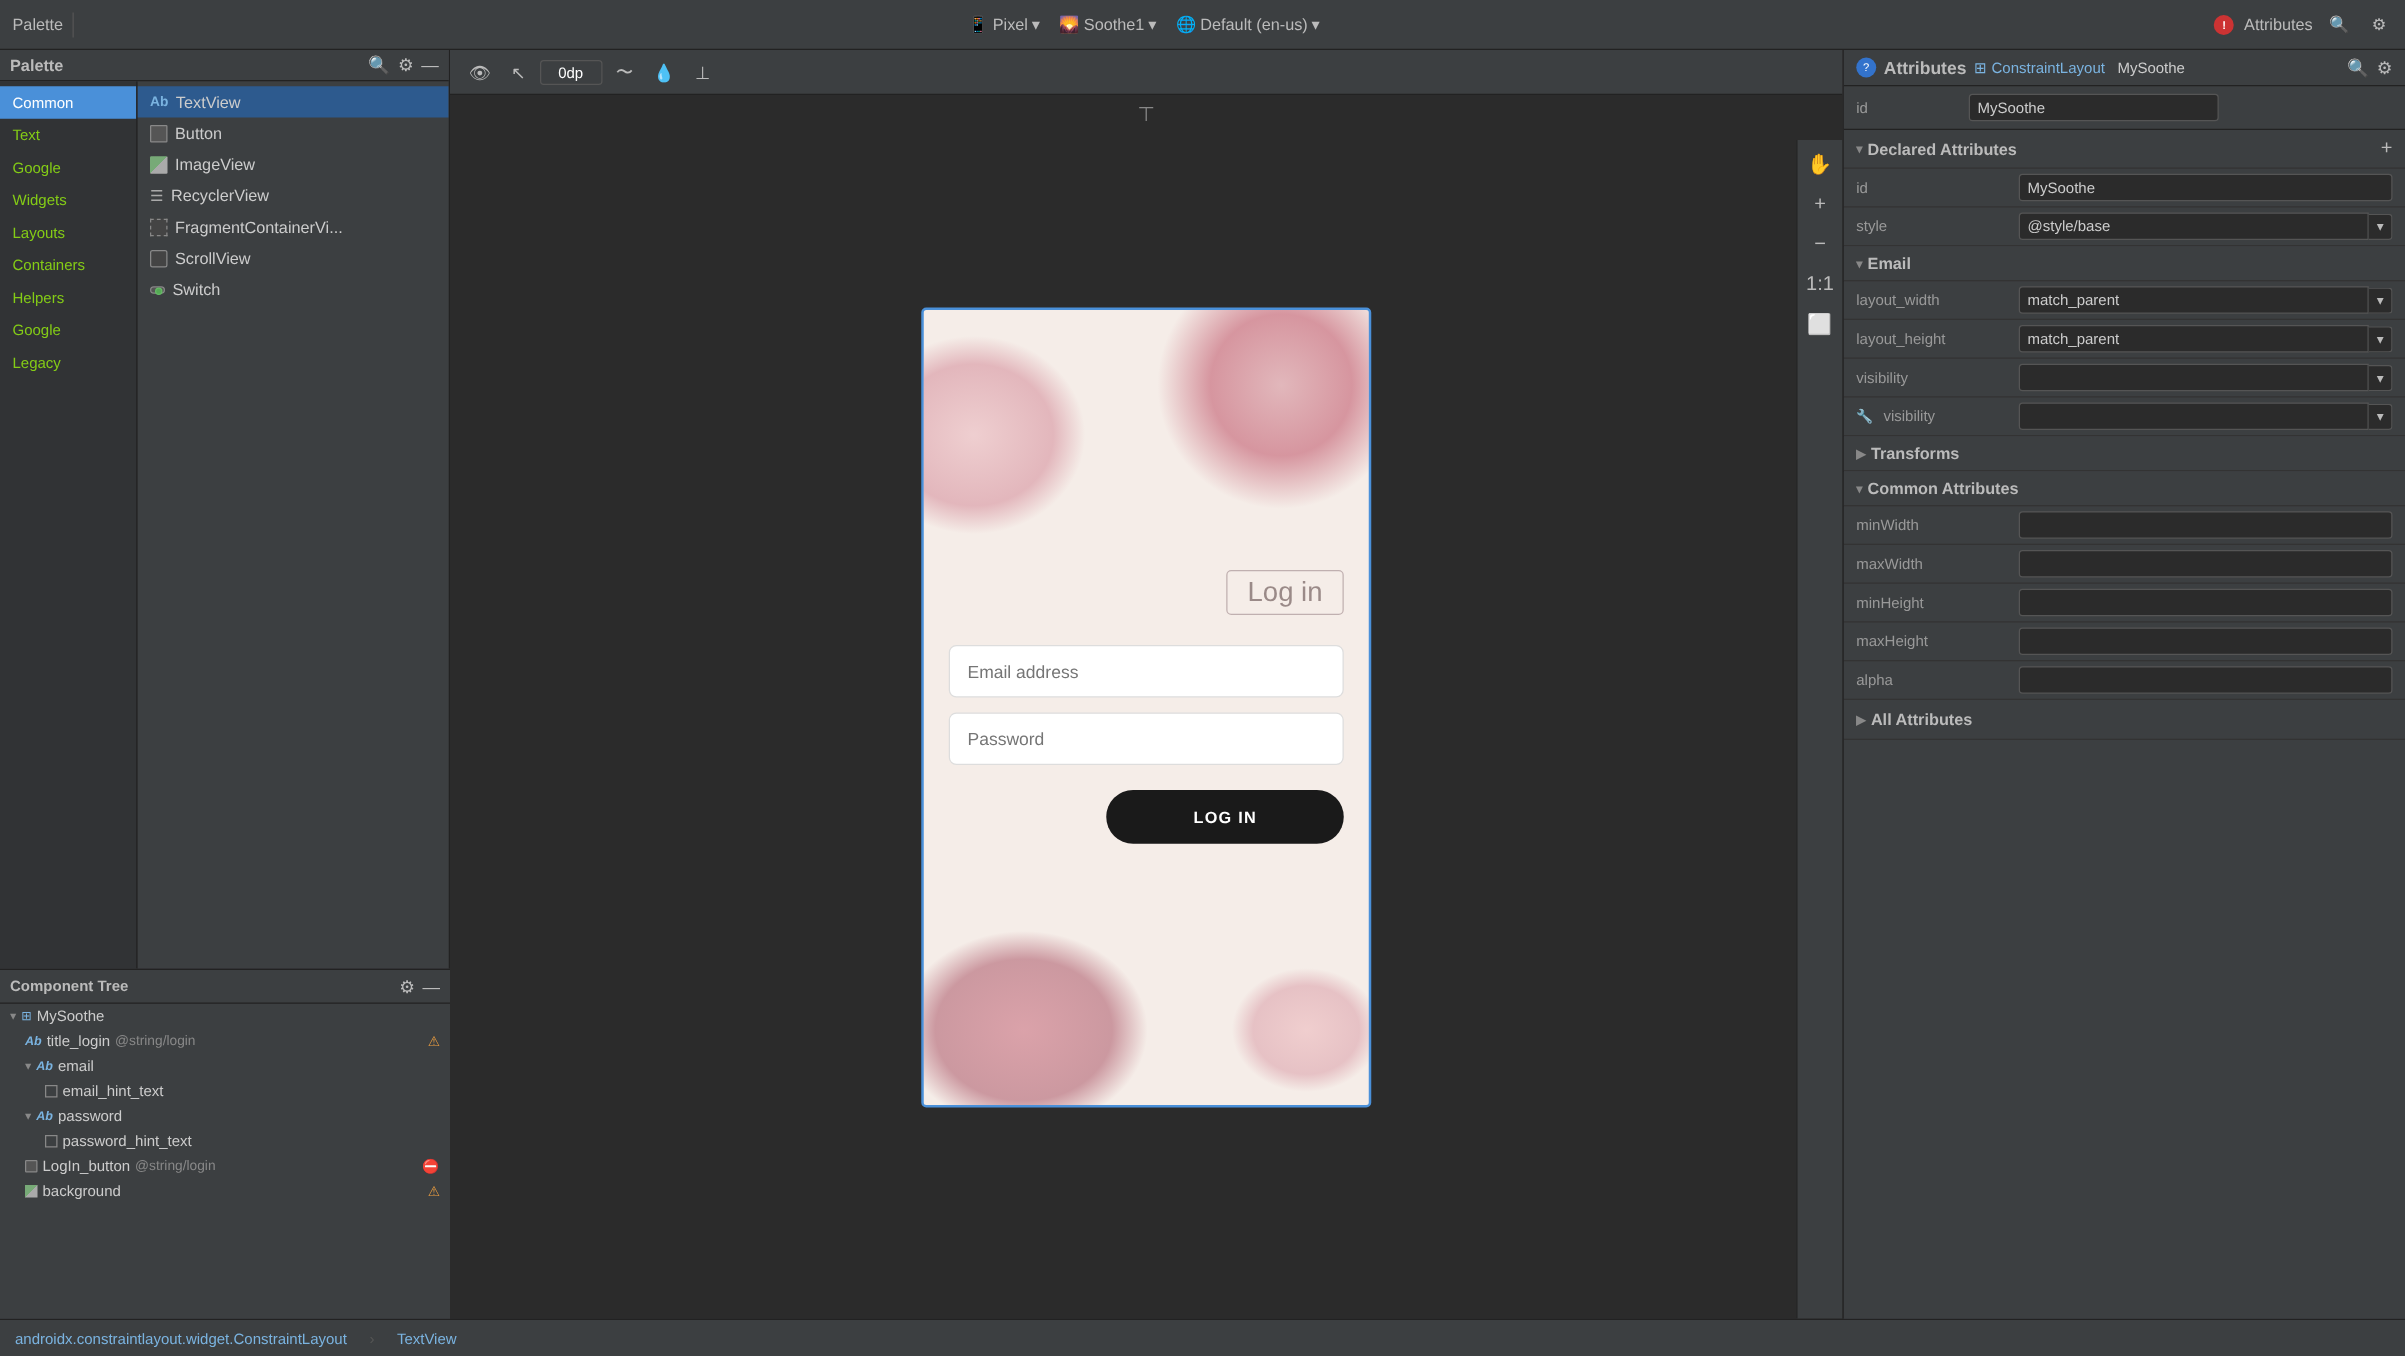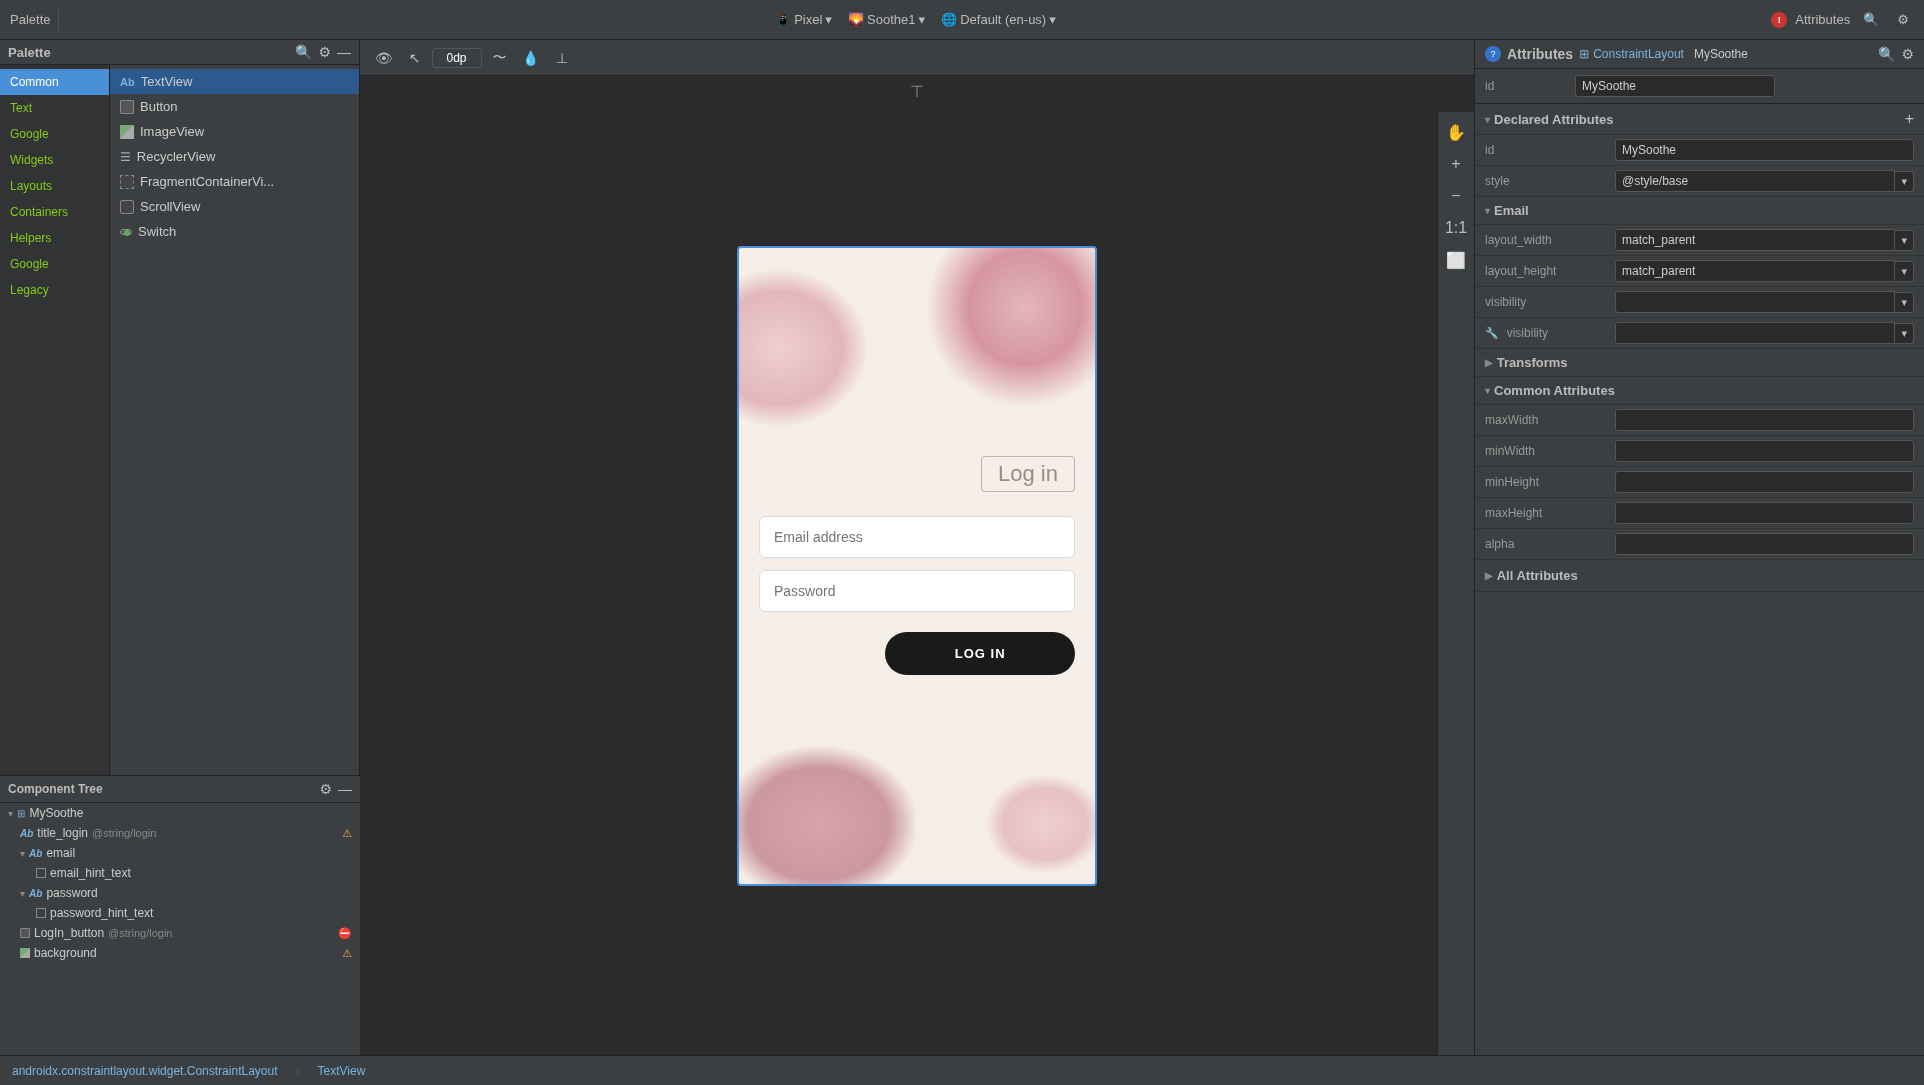--- a/index.html
+++ b/index.html
@@ -563,27 +563,27 @@
         <span class="collapse-icon">▶</span>
         <span>Transforms</span>
       </div>
 
       <div class="attr-section-header">
         <span class="collapse-icon">▾</span>
         <span>Common Attributes</span>
       </div>
 
       <div class="attr-row">
+        <span class="attr-row-label">minWidth</span>
+        <div class="attr-row-value">
+          <input class="attr-input" value="" style="">
+        </div>
+      </div>
+      <div class="attr-row">
         <span class="attr-row-label">maxWidth</span>
-        <div class="attr-row-value">
-          <input class="attr-input" value="" style="">
-        </div>
-      </div>
-      <div class="attr-row">
-        <span class="attr-row-label">minWidth</span>
         <div class="attr-row-value">
           <input class="attr-input" value="" style="">
         </div>
       </div>
       <div class="attr-row">
         <span class="attr-row-label">minHeight</span>
         <div class="attr-row-value">
           <input class="attr-input" value="" style="">
         </div>
       </div>

